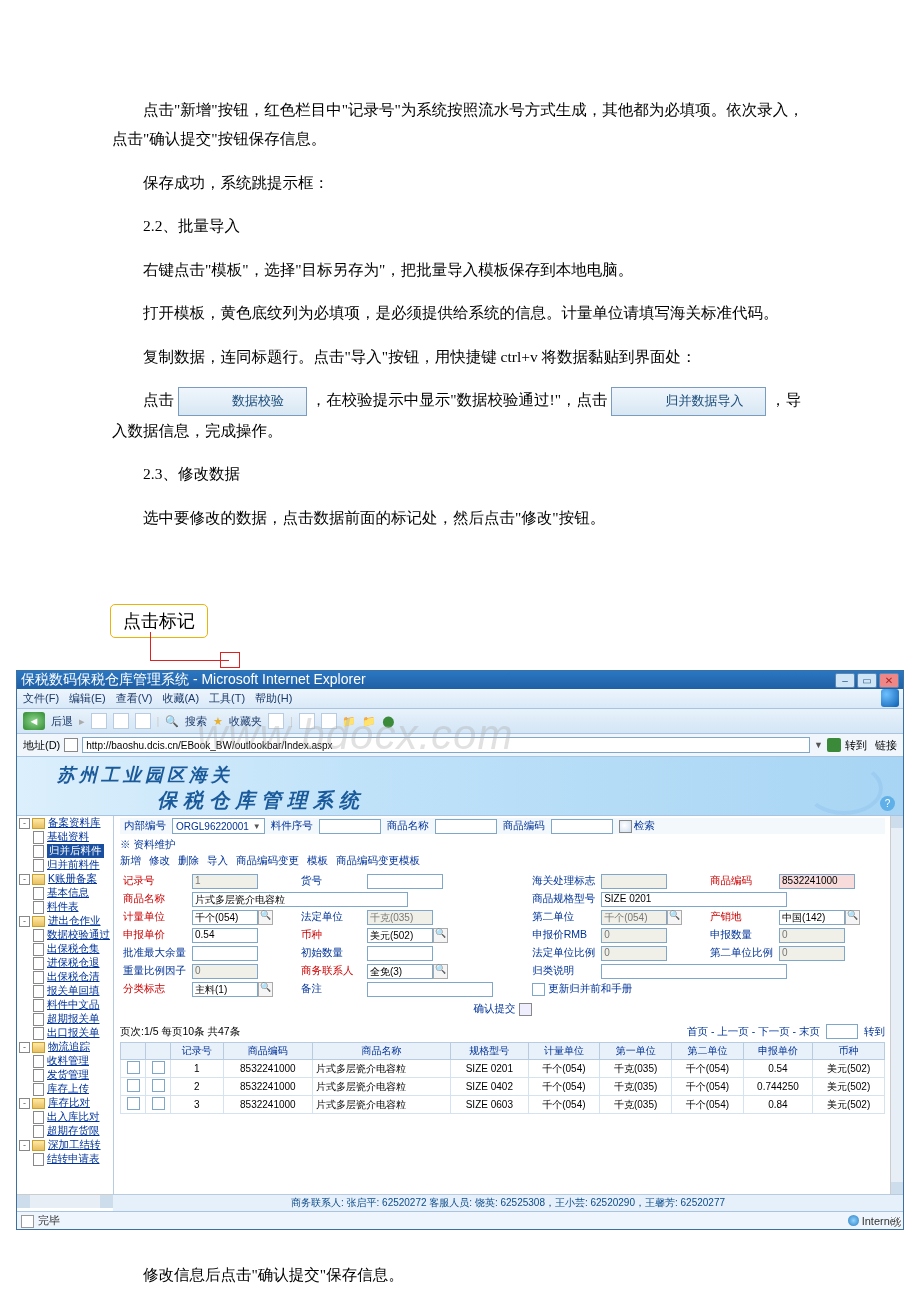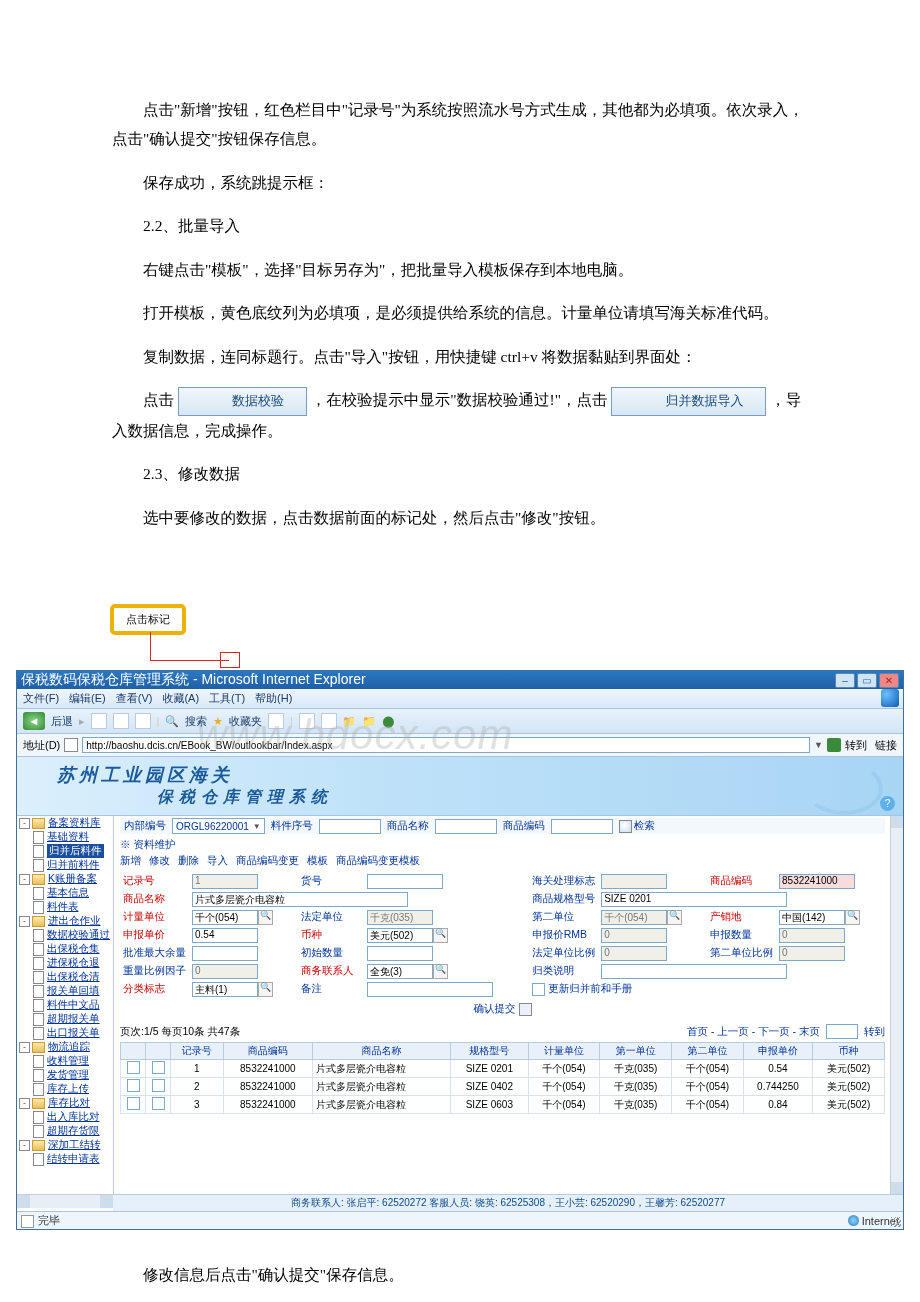--- a/index.html
+++ b/index.html
@@ -1,41 +1,41 @@
 <!DOCTYPE html>
 <html><head>
 <meta charset="utf-8">
 <style>
   body{margin:0;background:#fff;font-family:SimSun,"宋体",serif;font-size:15.5px;color:#000;width:920px}
   .doc{padding:95px 112px 40px 112px}
   .p{line-height:1.9;margin:0 0 14px 0;text-indent:2em}
   .btn-img{display:inline-block;border:1px solid #7a9dbf;background:linear-gradient(#f0f6fc,#d7e7f3);font-family:SimSun,"宋体";font-size:13px;padding:1px 22px;vertical-align:middle;color:#1a4b7a}
   .callout-wrap{margin:18px 0 10px 110px;position:relative;height:56px}
-  .callout{border:4px solid #eab308;border-radius:5px;padding:4px 12px;font-size:11px;position:absolute;left:0;top:0;background:#fff;text-indent:0}
+  .callout{border:1px solid #eab308;border-radius:5px;padding:4px 12px;font-size:18px;position:absolute;left:0;top:0;background:#fff;text-indent:0}
   .callout-line{position:absolute;border-left:1px solid #d22;border-bottom:1px solid #d22}
   .red-sq{position:absolute;width:18px;height:14px;border:1.5px solid #d22}
   .screenshot{margin:0 16px 20px 16px;border:1px solid #3d6f9f;font-family:Tahoma,"Microsoft YaHei",sans-serif;font-size:11px;position:relative}
   .titlebar{background:linear-gradient(#2b77c2,#1f5fa5);display:flex;align-items:center;height:18px;color:#fff;padding:0 4px}
   .titlebar .t{flex:1;font-size:14px}
   .winbtns{display:flex;gap:2px}
   .winbtn{width:18px;height:13px;background:#cfe5f6;border:1px solid #5a86b0;border-radius:2px;display:flex;align-items:center;justify-content:center;font-size:10px;color:#2b5d8a}
   .winbtn.close{background:#e88;color:#a22}
   .menubar{background:linear-gradient(#eef5fd,#d9e9f8);display:flex;padding:2px 6px;gap:10px;border-bottom:1px solid #a8c4e0;position:relative}
   .menubar span{color:#1a3a6a}
   .ie-logo{position:absolute;right:4px;top:0;width:18px;height:18px;border-radius:3px;background:radial-gradient(circle at 30% 30%,#6ec1ff,#0a5db0)}
   .toolbar{background:linear-gradient(#e8f2fb,#d3e5f5);display:flex;align-items:center;padding:2px 6px;gap:6px;border-bottom:1px solid #a8c4e0;color:#1a3a6a;height:20px}
   .toolbar .back{width:22px;height:18px;border-radius:3px;background:radial-gradient(#8fd68f,#2f8a2f);color:#fff;display:flex;align-items:center;justify-content:center;font-size:11px}
   .toolbar .ico{width:14px;height:14px;border:1px solid #b8cbe0;background:#fff}
   .addrbar{background:#f0f6fc;display:flex;align-items:center;padding:2px 6px;gap:4px;border-bottom:1px solid #a8c4e0;height:18px}
   .addrbar input{flex:1;border:1px solid #7fa7c9;height:14px;font-size:10px;padding:0 3px;background:#fff}
   .go{width:14px;height:14px;background:#3a8a3a;border-radius:2px}
   .watermark{position:absolute;top:40px;left:180px;font-size:42px;color:rgba(170,170,170,0.35);font-family:Liberation Sans, sans-serif;pointer-events:none;font-style:italic;letter-spacing:1px}
   .banner{height:58px;background:linear-gradient(90deg,#dceffc 0%,#bfe2f9 40%,#a8d5f4 100%);position:relative;border-bottom:1px solid #a8c4e0}
   .banner .l1{position:absolute;left:40px;top:6px;font-size:18px;color:#1a5a9a;letter-spacing:4px;font-weight:bold;font-style:italic;font-family:KaiTi,"楷体"}
-  .banner .l2{position:absolute;left:140px;top:30px;font-size:16px;color:#1a5a9a;letter-spacing:6px;font-weight:bold;font-style:italic;font-family:KaiTi,"楷体"}
+  .banner .l2{position:absolute;left:140px;top:30px;font-size:20px;color:#1a5a9a;letter-spacing:6px;font-weight:bold;font-style:italic;font-family:KaiTi,"楷体"}
   .banner .help{position:absolute;right:8px;bottom:4px;width:15px;height:15px;border-radius:50%;background:#5fb0e8;color:#fff;display:flex;align-items:center;justify-content:center;font-size:10px}
   .swirl{position:absolute;right:20px;top:5px;width:70px;height:45px;border:4px solid rgba(120,180,230,0.25);border-radius:50%;border-top-color:transparent;border-left-color:transparent}
   .app-body{display:flex;height:378px}
   .sidebar{width:96px;background:#fff;border-right:1px solid #b8cbe0;overflow:hidden;font-size:10.5px}
   .sidebar .scroll{height:100%;overflow:hidden}
   .tr-row{display:flex;align-items:center;height:14px;padding-left:2px;white-space:nowrap}
   .sq{width:9px;height:9px;border:1px solid #888;margin-right:2px;display:flex;align-items:center;justify-content:center;font-size:9px;color:#555;background:#fff}
   .fld{width:11px;height:9px;background:linear-gradient(#ffe9a8,#e8c060);border:1px solid #c9a030;margin-right:3px}
   .pg{width:9px;height:11px;background:#fff;border:1px solid #888;margin-right:3px}
   .sidebar a{color:#003399;text-decoration:underline}

